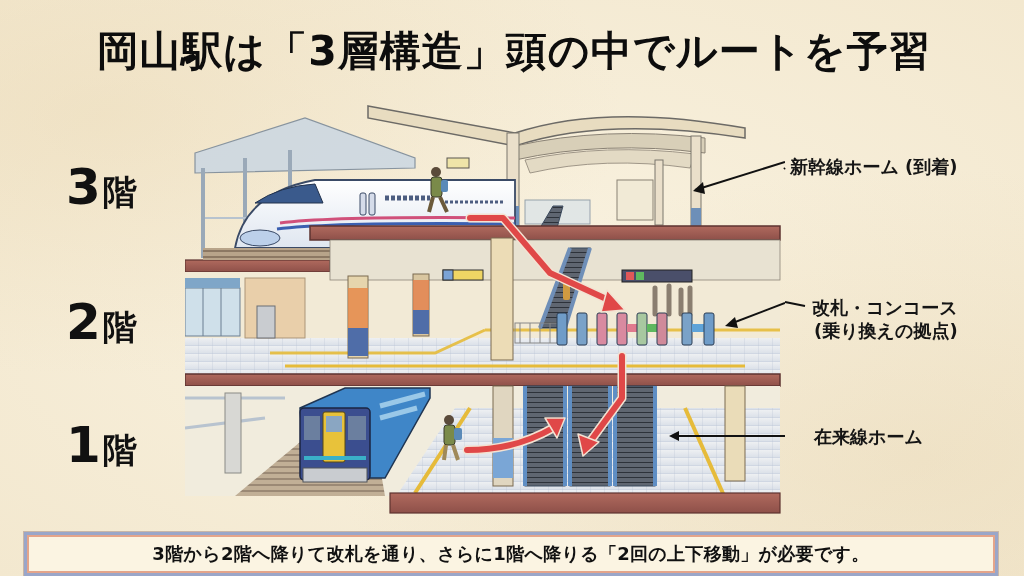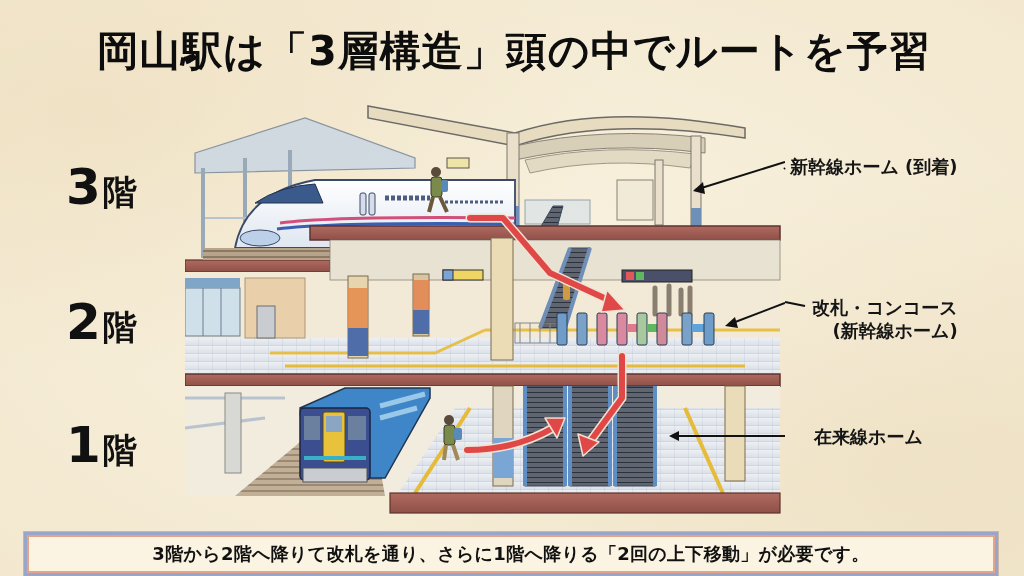--- a/index.html
+++ b/index.html
@@ -276,21 +276,21 @@
   <path d="M785 168 L784 169" stroke="#111" stroke-width="2"></path>
   <path d="M805 306 L785 302" stroke="#111" stroke-width="2"></path>
   <path d="M845 437 L840 437" stroke="#111" stroke-width="2"></path>
 </svg>
 
 <div class="callout callout-shinkansen">
   <span>新幹線ホーム (到着)</span>
 </div>
 <div class="callout callout-concourse">
   <span>改札・コンコース</span>
-  <span class="sub">(新幹線ホーム)</span>
+  <span class="sub">(乗り換えの拠点)</span>
 </div>
 <div class="callout callout-zairai">
   <span>在来線ホーム</span>
 </div>
 
 <div class="caption-box">
   <span class="caption">3階から2階へ降りて改札を通り、さらに1階へ降りる「2回の上下移動」が必要です。</span>
 </div>
 
 </body></html>

